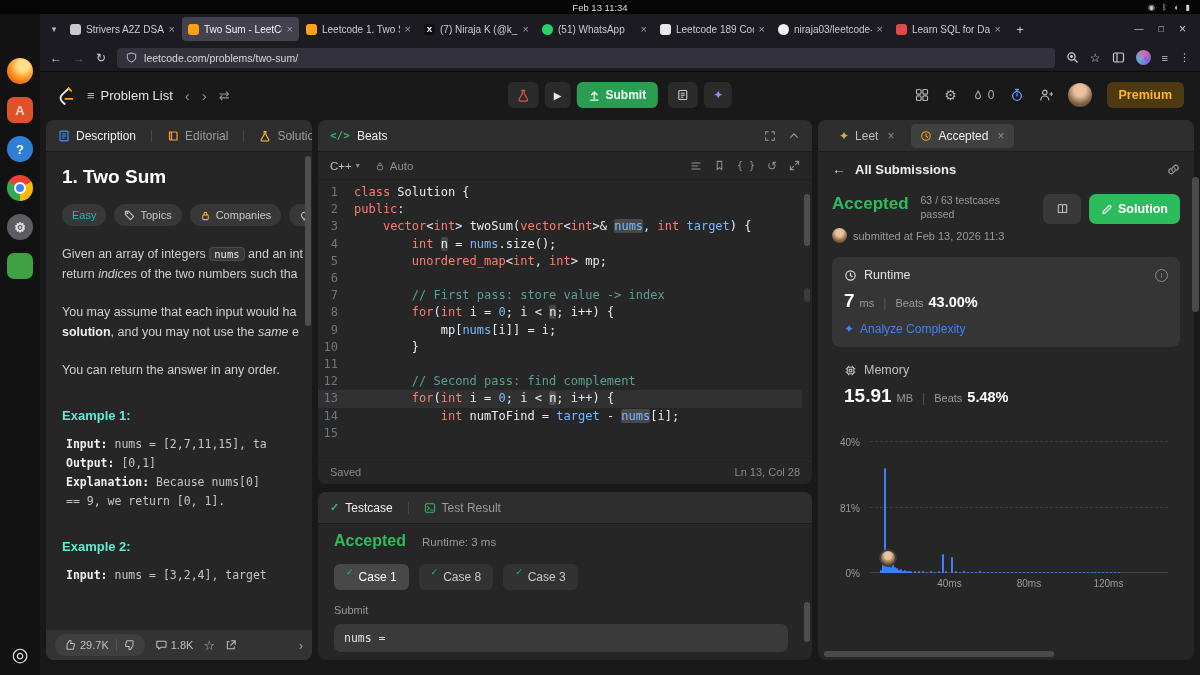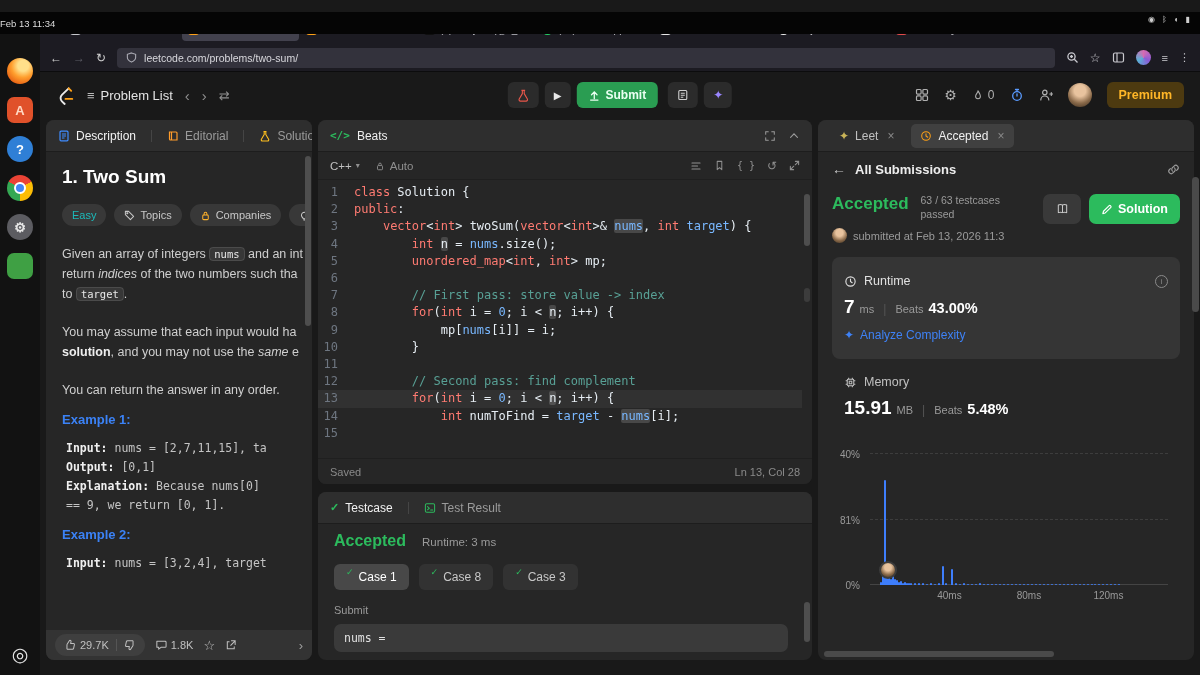--- a/index.html
+++ b/index.html
@@ -1,20 +1,20 @@
 <!DOCTYPE html>
 <html><head>
 <meta charset="utf-8">
 <style>
 *{margin:0;padding:0;box-sizing:border-box}
 body{background:#000;font-family:"Liberation Sans",sans-serif}
 #screen{position:relative;width:1200px;height:675px;background:#191919;overflow:hidden;color:#e8e8e8}
 svg{display:block}
 
-.sysbar{position:absolute;left:0;top:12px;width:1200px;height:22px;background:#050505;display:flex;align-items:center;justify-content:flex-start;font-size:9.5px;color:#ddd;z-index:50}
+.sysbar{position:absolute;left:0;top:0;width:1200px;height:14px;background:#050505;display:flex;align-items:center;justify-content:center;font-size:9.5px;color:#ddd;z-index:50}
 .sysbar .tray{position:absolute;right:10px;top:0;height:14px;display:flex;align-items:center;gap:7px;font-size:8px;color:#cfcfcf}
 
 .dock{position:absolute;left:0;top:14px;width:40px;height:661px;background:#121212;display:flex;flex-direction:column;align-items:center;padding-top:44px;gap:13px;z-index:40}
 .dock-item{width:26px;height:26px;display:flex;align-items:center;justify-content:center;font-size:13px;font-weight:bold;color:#fff;flex:none}
 .dk-circle{border-radius:50%}
 .dk-square{border-radius:7px}
 .dk-firefox{border-radius:50%;background:radial-gradient(circle at 62% 30%,#ffe08a 0 22%,#ff9f2e 48%,#e3560e 85%)}
 .dk-chrome{border-radius:50%;background:conic-gradient(from -60deg,#ea4335 0 120deg,#fbbc05 120deg 240deg,#34a853 240deg 360deg);position:relative}
 .dk-chrome::after{content:"";position:absolute;inset:7px;background:#4286f5;border:2px solid #fff;border-radius:50%}
 .dock-bottom{position:absolute;bottom:8px;left:7px;width:26px;height:26px;display:flex;align-items:center;justify-content:center;color:#e6e6e6;font-size:19px}
@@ -61,21 +61,21 @@
 .desc-body{position:absolute;top:32px;left:0;right:6px;bottom:30px;padding:14px 0 0 16px;overflow:hidden}
 .desc-title{font-size:19px;font-weight:600;color:#ffffff;white-space:nowrap}
 .badges{display:flex;gap:8px;margin-top:16px;overflow:hidden}
 .pill{height:22px;padding:0 10px;border-radius:11px;background:#383838;color:#c8c8c8;font-size:11px;display:flex;align-items:center;gap:5px;white-space:nowrap;flex:none}
 .pill.easy{color:#1cbaba}
 .desc-p{margin-top:18px;font-size:12.5px;line-height:20px;color:#cfcfcf}
 .desc-line{white-space:pre;overflow:hidden}
 .rt-code{font-family:"DejaVu Sans Mono",monospace;font-size:10.5px;background:rgba(255,255,255,.08);border:1px solid rgba(255,255,255,.1);border-radius:4px;padding:0 4px;color:#e8e8e8}
 .rt-i{font-style:italic}
 .rt-b{font-weight:bold;color:#efefef}
-.desc-h{margin-top:12px;font-size:13px;font-weight:bold;color:#3b82f6}
+.desc-h{margin-top:28px;font-size:13px;font-weight:bold;color:#5eead4}
 .desc-ex{margin-top:12px;font-family:"DejaVu Sans Mono",monospace;font-size:11.5px;line-height:19px;color:#c4c4c4;padding-left:4px}
 .desc-foot{position:absolute;left:0;right:0;bottom:0;height:30px;background:#333;display:flex;align-items:center;gap:10px;padding:0 9px;font-size:11px;color:#c0c0c0;z-index:4}
 .likepill{display:flex;align-items:center;gap:7px;background:#3f3f3f;border-radius:12px;height:22px;padding:0 9px}
 .lp-sep{width:1px;height:12px;background:#555}
 .foot-item{display:flex;align-items:center;gap:4px}
 .foot-chevron{margin-left:auto;color:#9f9f9f;font-size:13px}
 
 #code-panel{left:278px;top:48px;width:494px;height:364px}
 .code-head-title{display:flex;align-items:center;gap:7px;color:#efefef;font-weight:500}
 .code-tag{color:#2cbb5d;font-family:"DejaVu Sans Mono",monospace;font-size:11px;font-weight:bold}
@@ -117,21 +117,21 @@
 .res-status-line{display:flex;align-items:flex-start;gap:12px}
 .res-left{flex:1;min-width:0}
 .res-row1{display:flex;align-items:flex-start;gap:12px}
 .res-accepted{color:#2cbb5d;font-size:17px;font-weight:600;line-height:1.15}
 .res-tc{width:98px;font-size:10.5px;color:#9a9a9a;line-height:1.3}
 .res-sub{display:flex;align-items:center;gap:6px;margin-top:7px;font-size:11px;color:#9a9a9a;white-space:nowrap;overflow:hidden}
 .res-avatar{width:15px;height:15px;flex:none}
 .res-actions{display:flex;gap:8px;flex:none}
 .book-btn{width:38px;height:30px;border-radius:7px;background:rgba(255,255,255,.09);display:flex;align-items:center;justify-content:center;color:#c8c8c8}
 .sol-btn{height:30px;padding:0 12px;border-radius:7px;background:#2cbb5d;color:#fff;font-size:12.5px;font-weight:600;display:flex;align-items:center;gap:6px}
-.metric-card{margin-top:14px;background:rgba(255,255,255,.07);border-radius:8px;padding:17px 12px}
+.metric-card{margin-top:14px;background:rgba(255,255,255,.07);border-radius:8px;padding:11px 12px}
 .metric-plain{margin-top:16px;padding:0 12px}
 .metric-head{display:flex;align-items:center;gap:7px;font-size:12.5px;color:#e0e0e0}
 .metric-plain .metric-head{color:#c0c0c0}
 .info-i{margin-left:auto;width:13px;height:13px;border:1px solid #8a8a8a;border-radius:50%;color:#8a8a8a;font-size:8px;display:flex;align-items:center;justify-content:center}
 .metric-val{display:flex;align-items:baseline;margin-top:8px}
 .mv-big{font-size:19px;font-weight:600;color:#fff}
 .mv-unit{font-size:11px;color:#9a9a9a;margin-left:5px}
 .mv-div{color:#555;margin:0 9px;font-size:12px}
 .mv-beats-label{font-size:11px;color:#9a9a9a;margin-right:5px}
 .mv-beats{font-size:14.5px;font-weight:600;color:#fff}
@@ -399,21 +399,20 @@
                   <path d="M4.2 8.5 a3.3 3.3 0 1 1 3.6 0 l-.3 1 h-3 Z M4.8 11 h2.4"></path>
                 </svg>
             </span>
 
           </span>
         </div>
         <div id="desc-blocks">
             <div class="desc-p">
               <div class="desc-line"><span class="rt-d">Given an array of integers </span><span class="rt-code">nums</span><span class="rt-d"> and an int</span></div>
               <div class="desc-line"><span class="rt-d">return </span><span class="rt-i">indices</span><span class="rt-d"> of the two numbers such tha</span></div>
-              <div class="desc-line"><span class="rt-d">to </span><span class="rt-code">target</span><span class="rt-d">.</span></div>
             </div>
             <div class="desc-p">
               <div class="desc-line"><span class="rt-d">You may assume that each input would ha</span></div>
               <div class="desc-line"><span class="rt-b">solution</span><span class="rt-d">, and you may not use the </span><span class="rt-i">same</span><span class="rt-d"> e</span></div>
             </div>
             <div class="desc-p">
               <div class="desc-line"><span class="rt-d">You can return the answer in any order.</span></div>
             </div>
             <div class="desc-h">Example 1:</div>
             <div class="desc-ex">

